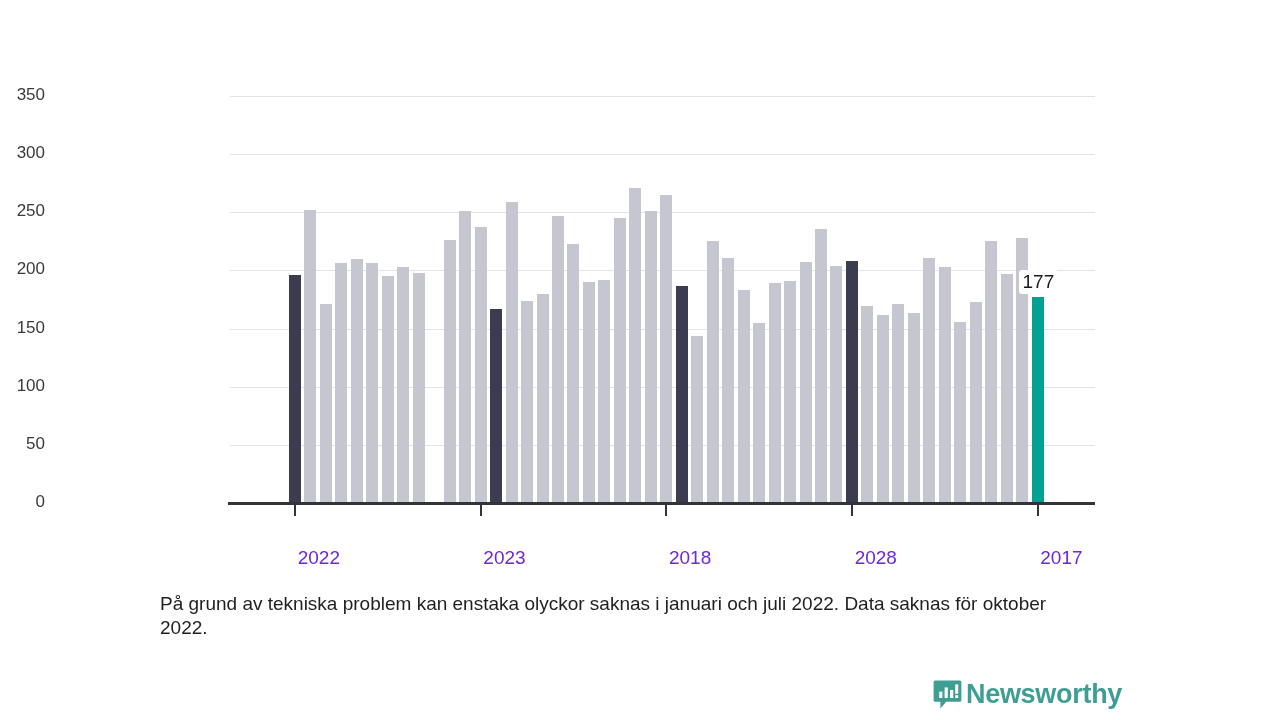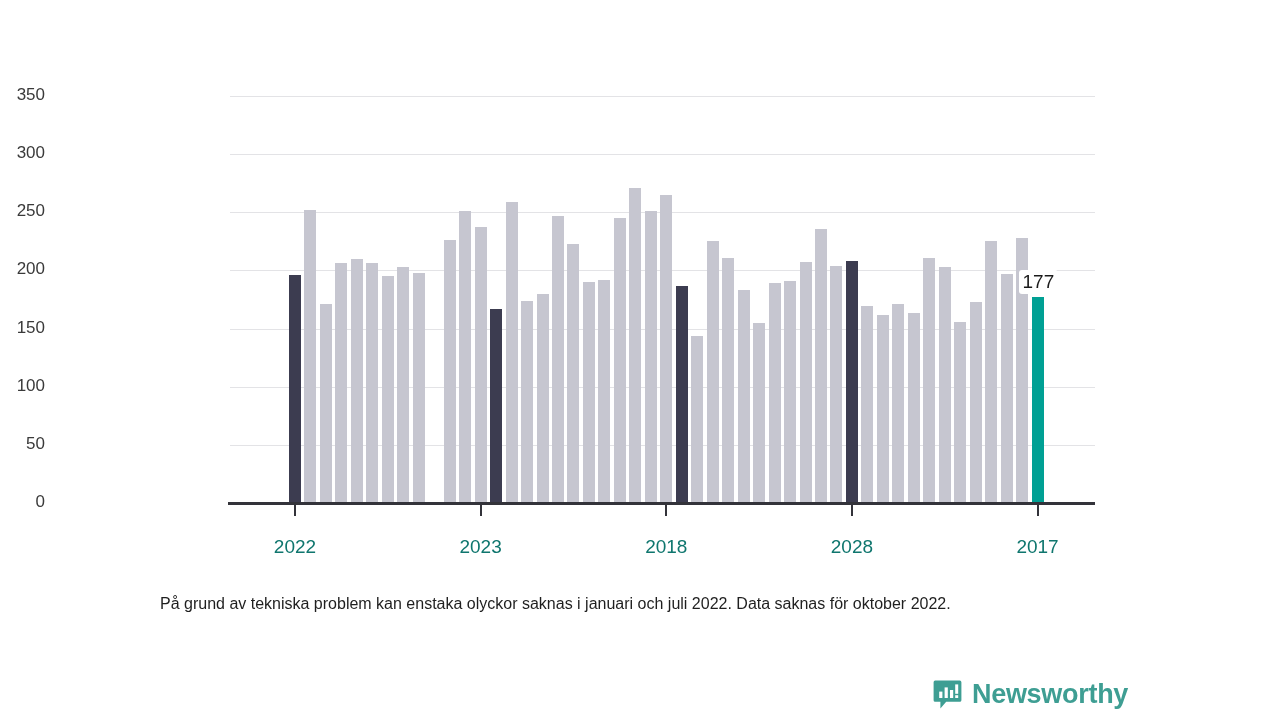--- a/index.html
+++ b/index.html
@@ -121,59 +121,59 @@
   }
   .xtick-mark {
     position: absolute;
     top: 505px;
     width: 2px;
     height: 11px;
     background: #33333a;
   }
   .xtick-label {
     position: absolute;
-    top: 536px;
+    top: 547px;
     width: 90px;
     margin-left: -45px;
-    text-align: center;
+    text-align: right;
     font-size: 19px;
-    color: #0f766e;
+    color: #6d28d9;
   }
 
   
   .value-label {
     position: absolute;
     font-size: 19px;
     font-weight: normal;
     color: #1a1a1a;
     background: #ffffff;
     padding: 1px 4px;
     border-radius: 3px;
     white-space: nowrap;
   }
 
   
   .footnote {
     position: absolute;
     left: 160px;
     top: 592px;
     width: 915px;
-    font-size: 16px;
+    font-size: 19px;
     line-height: 24px;
     color: #1f1f1f;
   }
 
   
   .logo {
     position: absolute;
     left: 932px;
     top: 679px;
     display: flex;
     align-items: center;
-    gap: 9px;
+    gap: 3px;
   }
   .logo-mark {
     position: relative;
     width: 31px;
     height: 31px;
   }
   .logo-text {
     font-size: 27px;
     font-weight: bold;
     color: #3e9e93;

